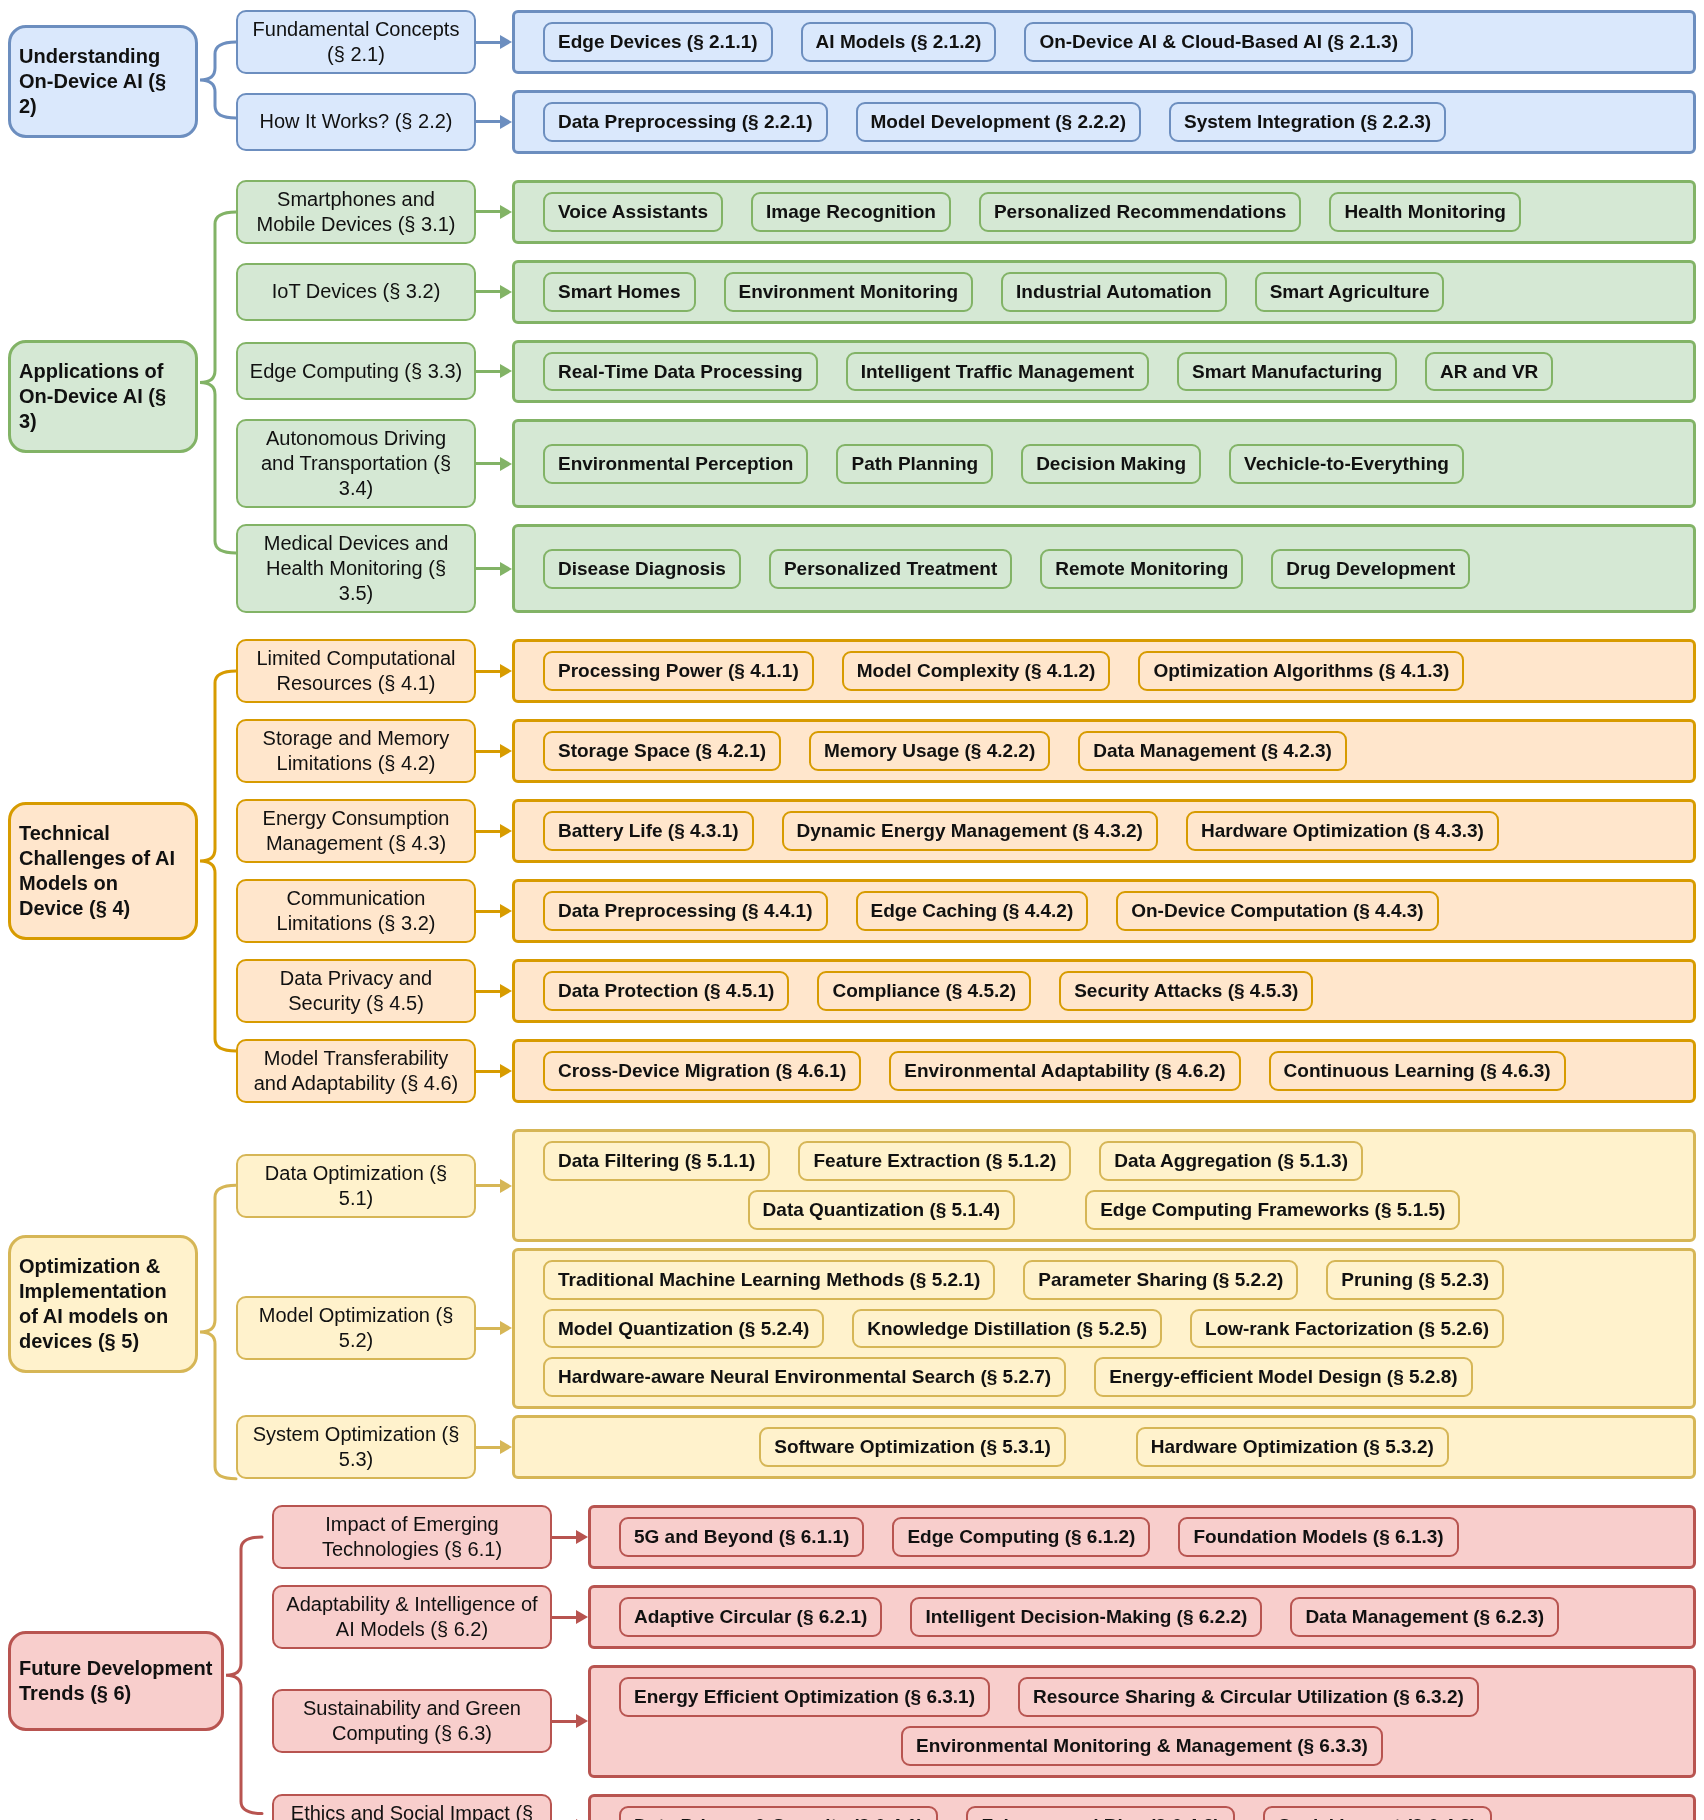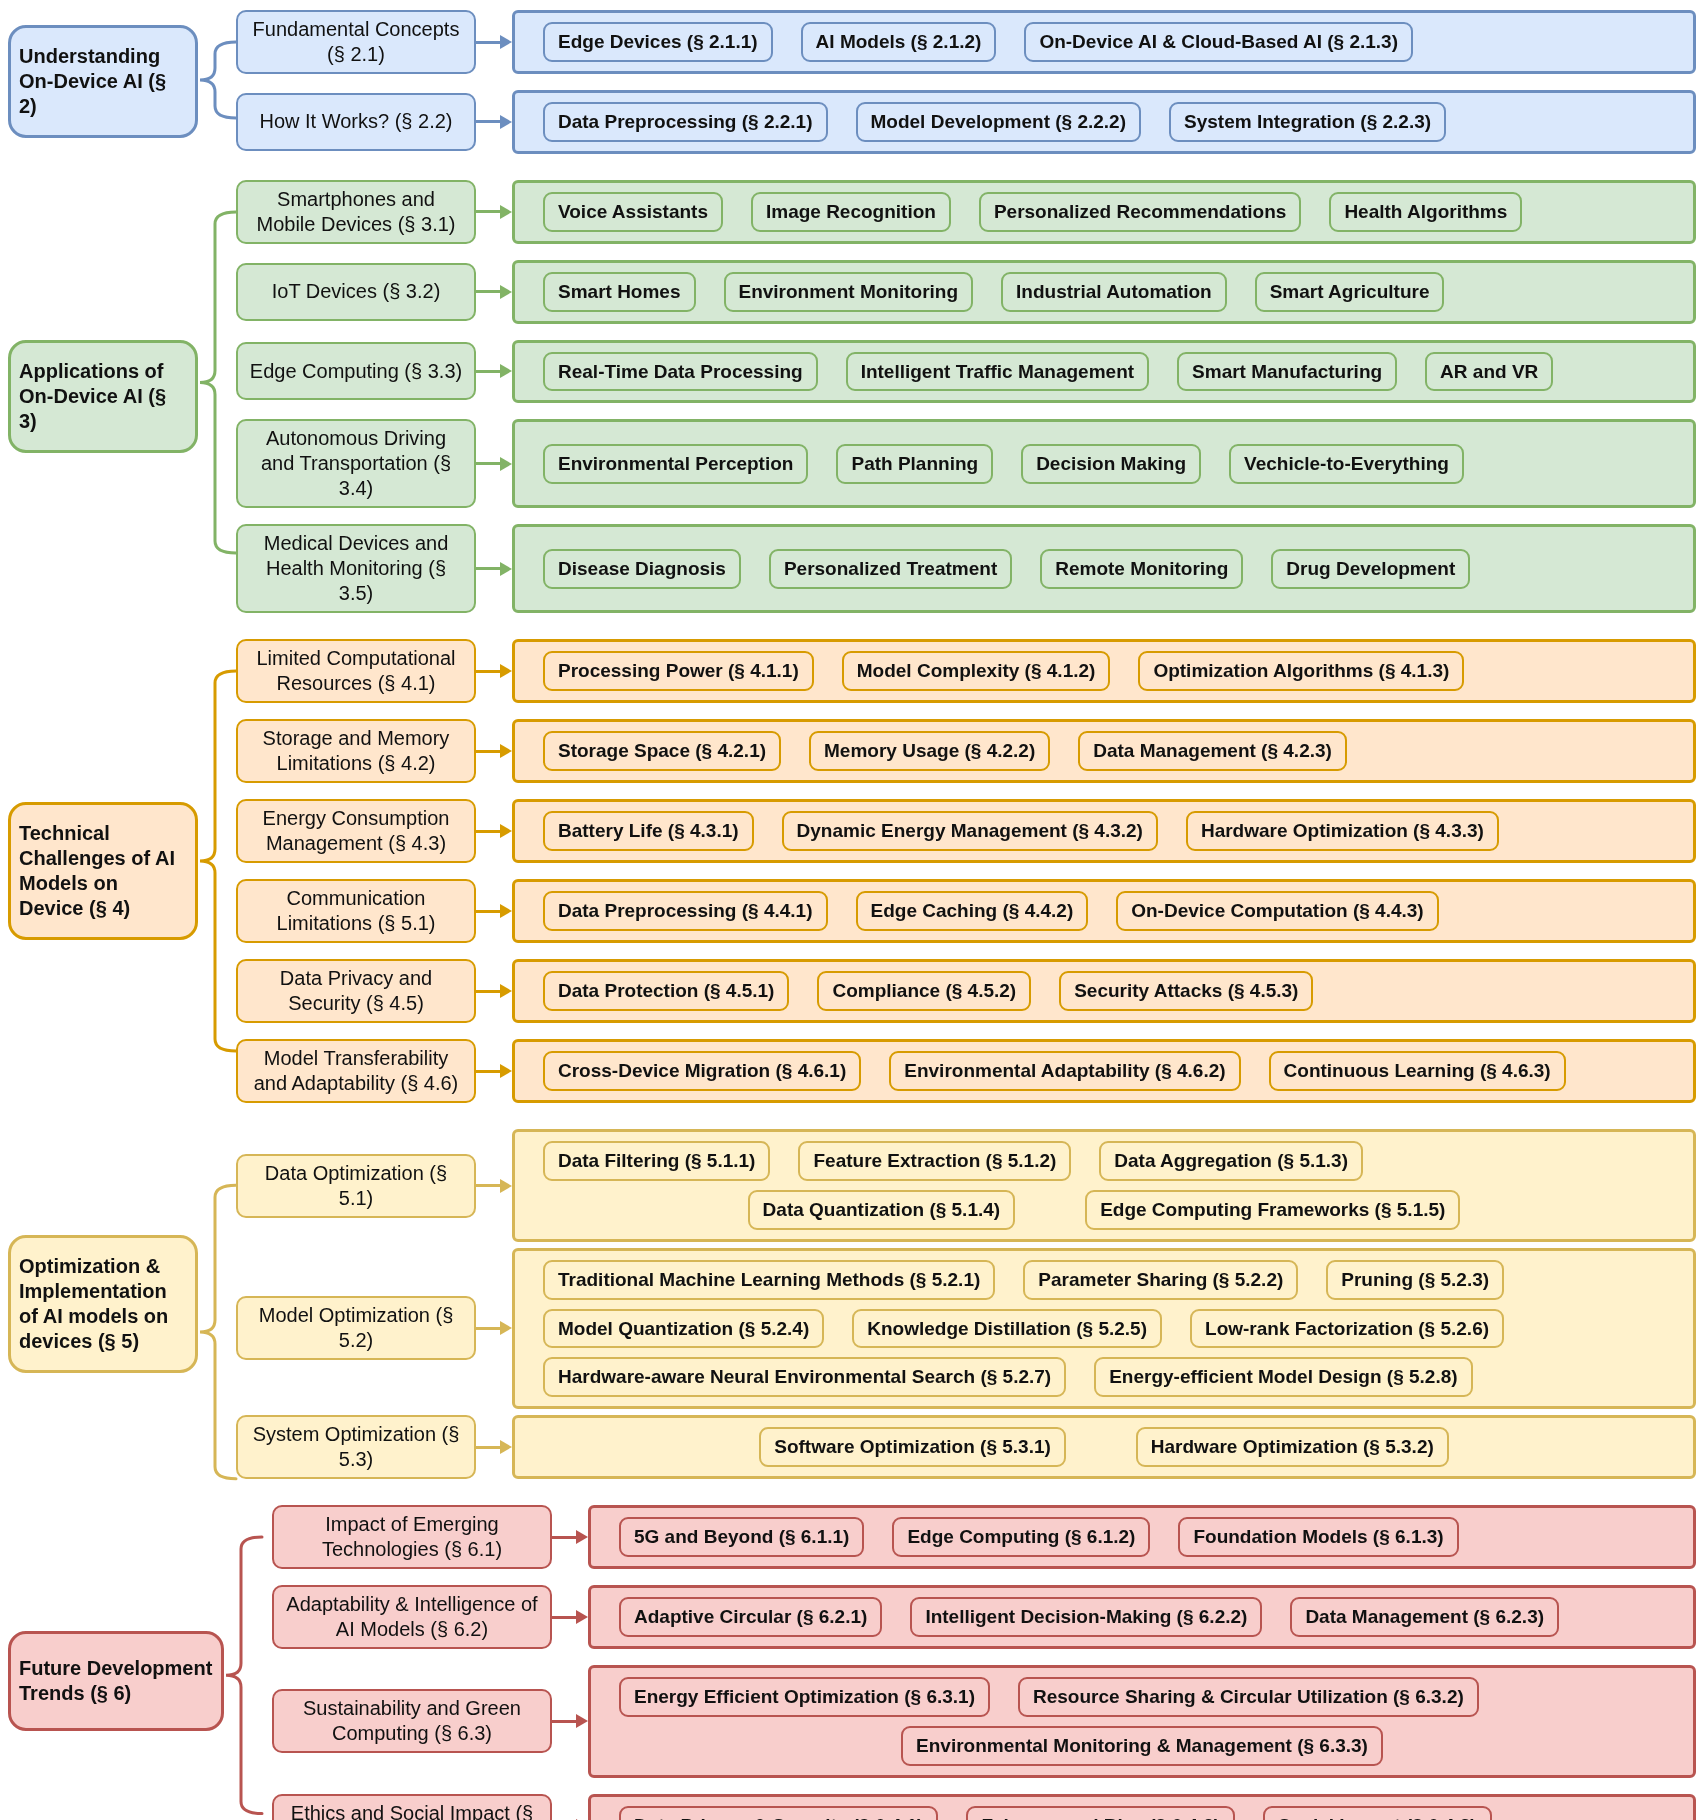--- a/index.html
+++ b/index.html
@@ -172,21 +172,21 @@
           <div class="branch">Smartphones and Mobile Devices (§ 3.1)</div>
           <div class="arrow">
             <span class="arrow-line"></span>
             <span class="arrow-head"></span>
           </div>
           <div class="container-box">
             <div class="leaf-row">
               <div class="leaf">Voice Assistants</div>
               <div class="leaf">Image Recognition</div>
               <div class="leaf">Personalized Recommendations</div>
-              <div class="leaf">Health Algorithms</div>
+              <div class="leaf">Health Monitoring</div>
             </div>
           </div>
         </div>
         <div class="row">
           <div class="branch">IoT Devices (§ 3.2)</div>
           <div class="arrow">
             <span class="arrow-line"></span>
             <span class="arrow-head"></span>
           </div>
           <div class="container-box">
@@ -289,21 +289,21 @@
           </div>
           <div class="container-box">
             <div class="leaf-row">
               <div class="leaf">Battery Life (§ 4.3.1)</div>
               <div class="leaf">Dynamic Energy Management (§ 4.3.2)</div>
               <div class="leaf">Hardware Optimization (§ 4.3.3)</div>
             </div>
           </div>
         </div>
         <div class="row">
-          <div class="branch">Communication Limitations (§ 5.1)</div>
+          <div class="branch">Communication Limitations (§ 3.2)</div>
           <div class="arrow">
             <span class="arrow-line"></span>
             <span class="arrow-head"></span>
           </div>
           <div class="container-box">
             <div class="leaf-row">
               <div class="leaf">Data Preprocessing (§ 4.4.1)</div>
               <div class="leaf">Edge Caching (§ 4.4.2)</div>
               <div class="leaf">On-Device Computation (§ 4.4.3)</div>
             </div>

